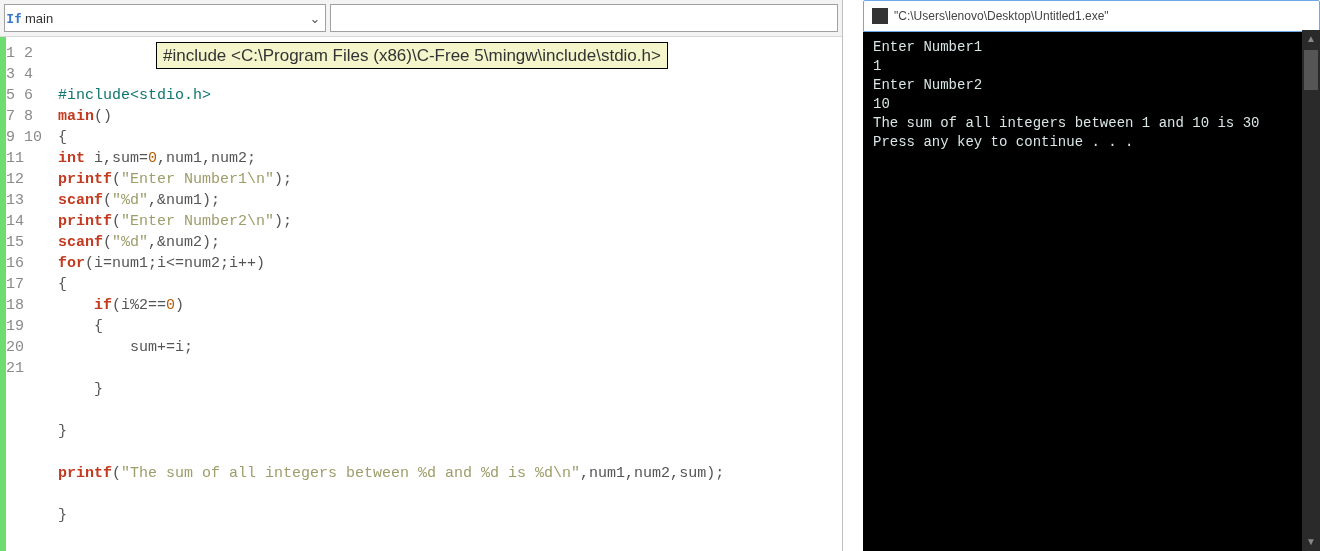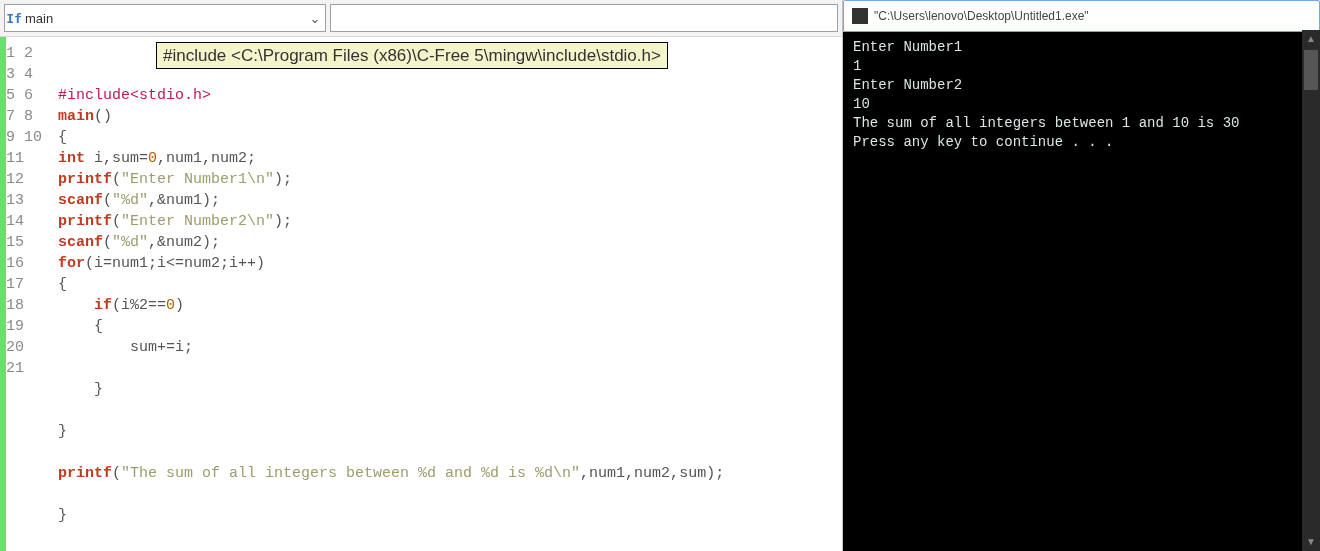--- a/index.html
+++ b/index.html
@@ -1,29 +1,29 @@
 <!DOCTYPE html>
 <html><head>
 <meta charset="utf-8">
 <style>
   html,body{margin:0;padding:0;height:100%;font-family:"Segoe UI",Arial,sans-serif;font-size:13px;background:#f0f0f0;overflow:hidden;}
-  .root{width:1320px;height:551px;position:relative;display:flex;background:#fff;box-sizing:border-box;}
+  .root{width:1320px;height:551px;position:relative;display:flex;background:#fff;box-sizing:border-box;gap:20px;}
   .editor-pane{flex:0 0 842px;display:flex;flex-direction:column;border-right:1px solid #c0c0c0;}
   .top-bars{display:flex;padding:4px 4px 4px 4px;gap:4px;background:#f3f3f3;border-bottom:1px solid #d8d8d8;}
   .combo{height:26px;border:1px solid #a0a0a0;background:#fff;display:flex;align-items:center;position:relative;flex:0 0 320px;}
   .combo .combo-icon{width:18px;text-align:center;color:#3a77c8;font-weight:bold;font-family:Consolas,monospace;}
   .combo .combo-text{flex:1;padding:0 2px;color:#333;font-size:13px;}
   .combo .combo-chevron{width:20px;text-align:center;color:#555;}
   .combo2{flex:1;background:#fff;border:1px solid #a0a0a0;height:26px;}
   .code-area{flex:1;display:flex;overflow:hidden;background:#fff;}
   .gutter-strip{width:6px;background:#6edc6e;}
   .gutter{width:40px;text-align:left;padding:6px 6px 0 0;color:#8a8a8a;font-family:Consolas,"Courier New",monospace;font-size:15px;line-height:21px;user-select:none;}
   .code{flex:1;padding:6px 0 0 6px;font-family:Consolas,"Courier New",monospace;font-size:15px;line-height:21px;white-space:pre;color:#555;position:relative;}
   .kw{color:#c23a1f;font-weight:bold;}
-  .pp{color:#be185d;}
+  .pp{color:#0f766e;}
   .num{color:#b35c00;}
   .str{color:#9d9d6b;}
   .tooltip{position:absolute;left:104px;top:5px;border:1px solid #000;background:#f5f5cc;color:#333;padding:2px 6px;font-size:17px;font-family:"Segoe UI",Arial,sans-serif;white-space:nowrap;z-index:10;}
   .console-pane{flex:1;display:flex;flex-direction:column;position:relative;}
   .console-title{height:30px;background:#fff;border:1px solid #6fa8e8;border-radius:2px 2px 0 0;display:flex;align-items:center;padding:0 8px;gap:6px;color:#444;font-size:12px;}
   .title-icon{width:16px;height:16px;background:#333;display:inline-block;}
   .console-body{flex:1;background:#000;color:#d9e6e6;font-family:Consolas,"Courier New",monospace;font-size:14px;line-height:19px;padding:6px 10px;white-space:pre;}
   .console-scroll{position:absolute;right:0;top:30px;bottom:0;width:18px;background:#2a2a2a;}
   .console-scroll-thumb{position:absolute;top:20px;left:2px;right:2px;height:40px;background:#555;}
   .console-scroll-up,.console-scroll-down{position:absolute;left:0;right:0;height:18px;text-align:center;color:#888;font-size:10px;line-height:18px;}

